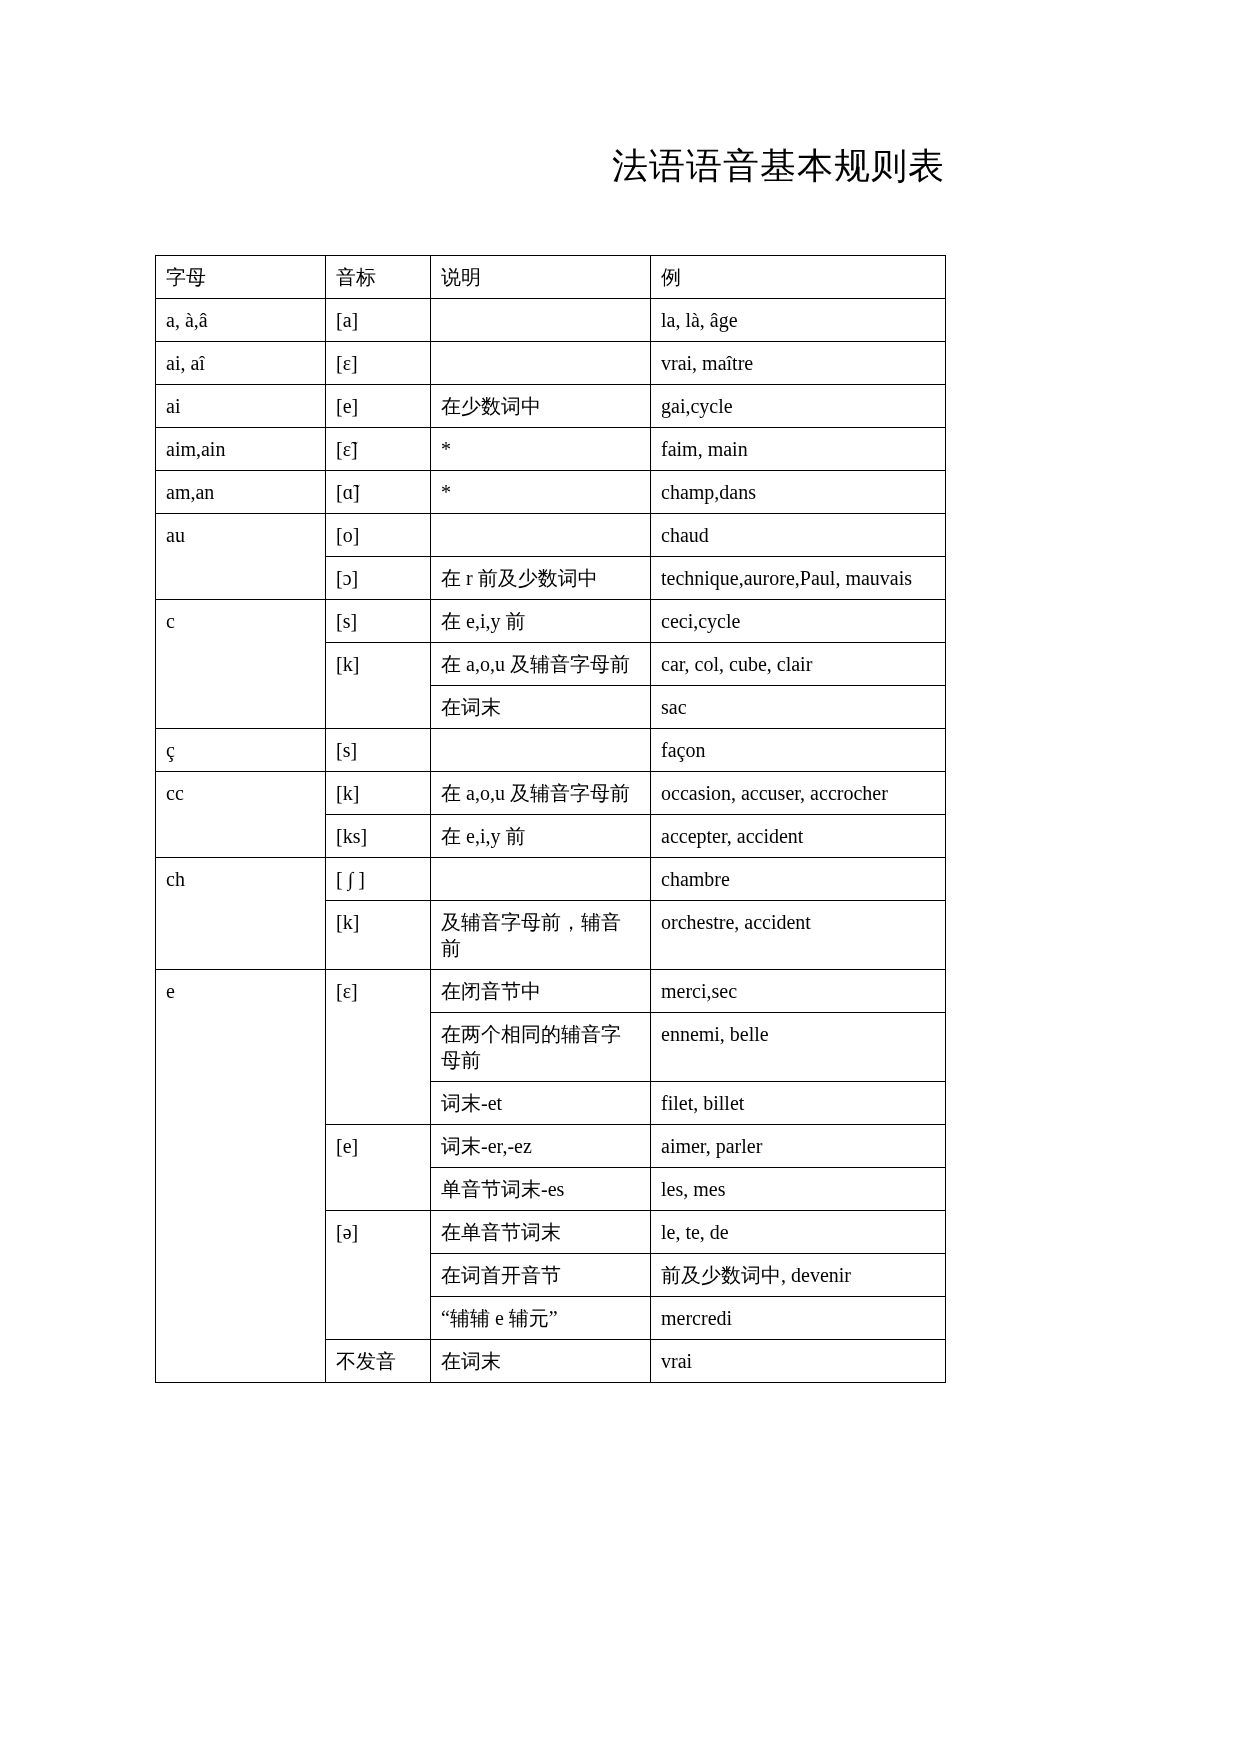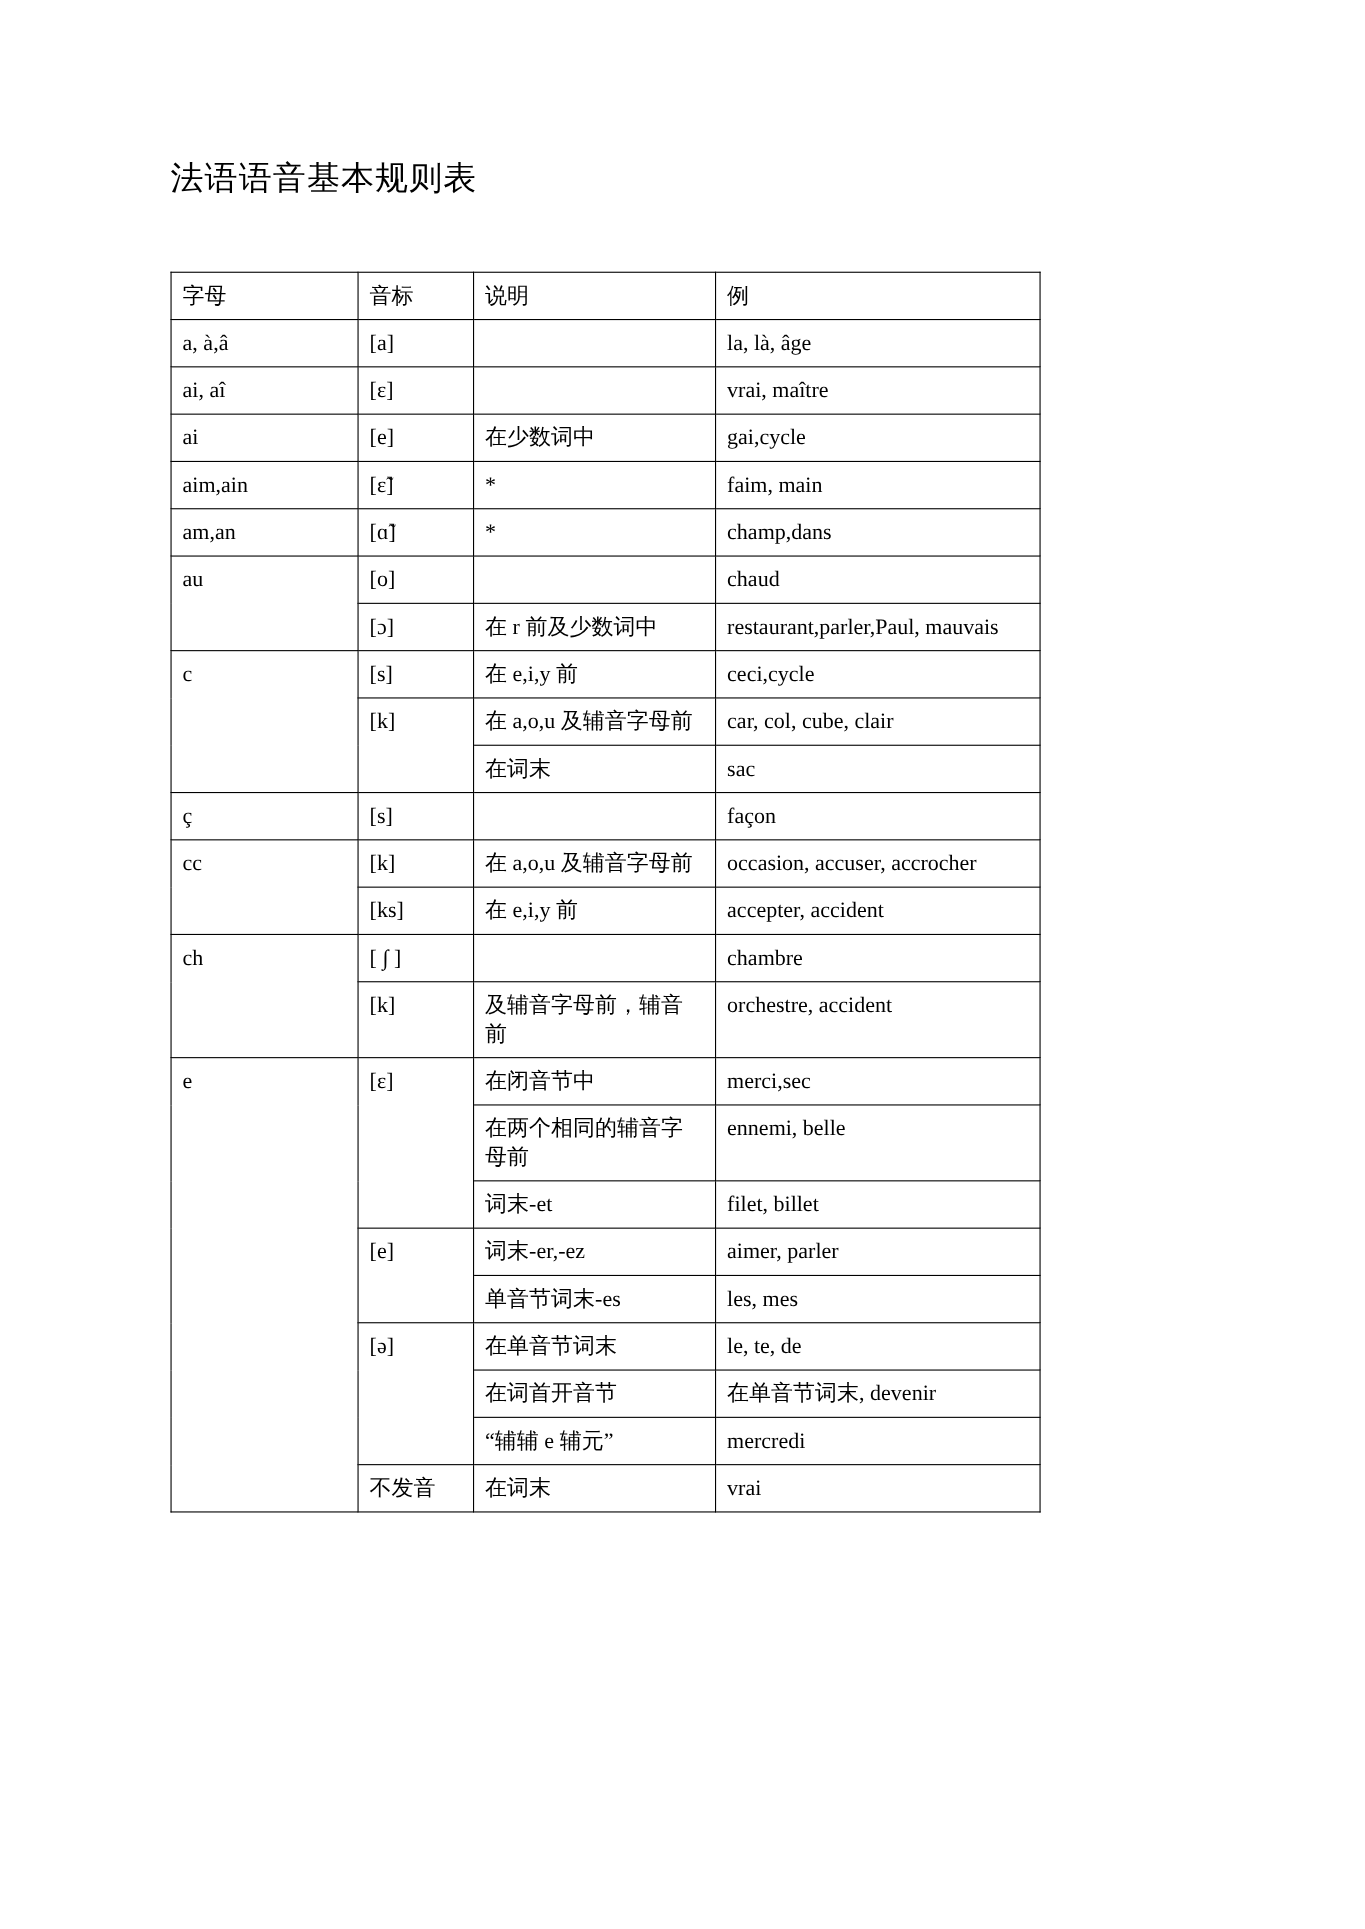--- a/index.html
+++ b/index.html
@@ -10,22 +10,22 @@
     font-family: "Liberation Serif", "DejaVu Serif", serif;
     color: #000000;
     overflow: hidden;
   }
   .content {
     width: 790px;
     margin-left: 155px;
   }
   .title {
     margin-top: 142px;
-    text-align: left;
-    font-size: 30px;
+    text-align: right;
+    font-size: 36px;
     font-weight: normal;
     letter-spacing: 1px;
   }
   table.rules-table {
     border-collapse: collapse;
     table-layout: fixed;
     width: 790px;
     margin-top: 64px;
   }
   .rules-table th,
@@ -99,21 +99,21 @@
         </tr>
         <tr>
           <td rowspan="2">au</td>
           <td>[o]</td>
           <td></td>
           <td>chaud</td>
         </tr>
         <tr>
           <td>[ɔ]</td>
           <td>在 r 前及少数词中</td>
-          <td>restaurant,parler,Paul, mauvais</td>
+          <td>technique,aurore,Paul, mauvais</td>
         </tr>
         <tr>
           <td rowspan="3">c</td>
           <td>[s]</td>
           <td>在 e,i,y 前</td>
           <td>ceci,cycle</td>
         </tr>
         <tr>
           <td rowspan="2">[k]</td>
           <td>在 a,o,u 及辅音字母前</td>
@@ -174,21 +174,21 @@
           <td>单音节词末-es</td>
           <td>les, mes</td>
         </tr>
         <tr>
           <td rowspan="3">[ə]</td>
           <td>在单音节词末</td>
           <td>le, te, de</td>
         </tr>
         <tr>
           <td>在词首开音节</td>
-          <td>在单音节词末, devenir</td>
+          <td>前及少数词中, devenir</td>
         </tr>
         <tr>
           <td>“辅辅 e 辅元”</td>
           <td>mercredi</td>
         </tr>
         <tr>
           <td>不发音</td>
           <td>在词末</td>
           <td>vrai</td>
         </tr>

